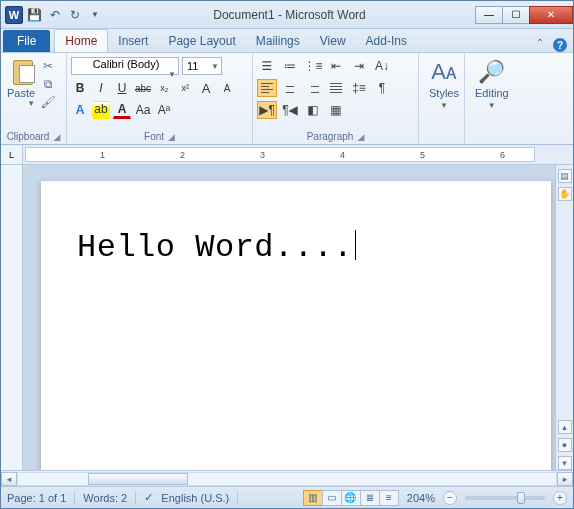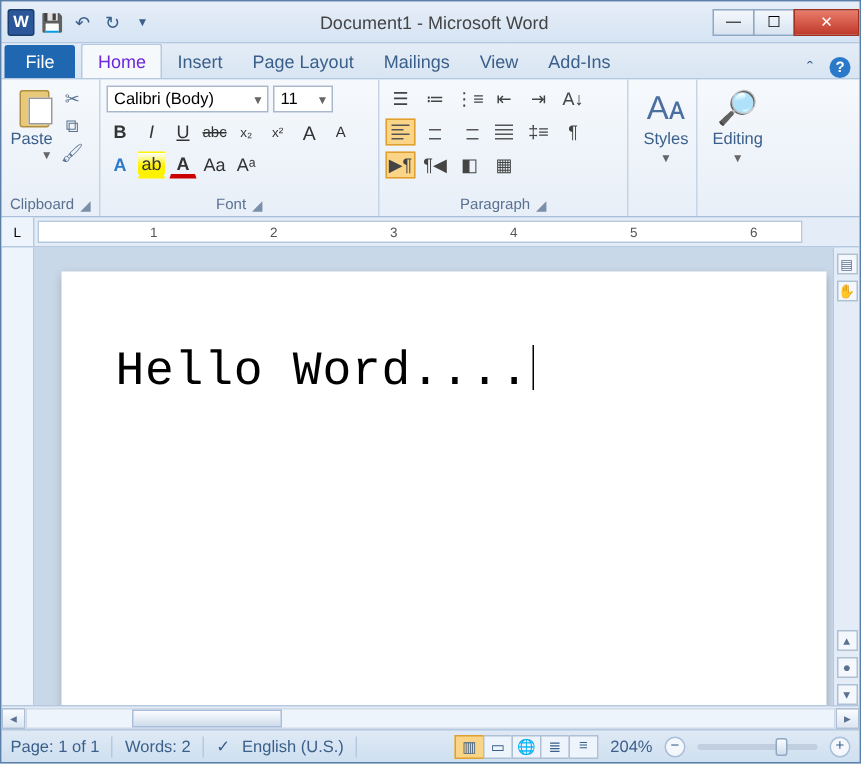--- a/index.html
+++ b/index.html
@@ -12,21 +12,21 @@
   .qat-btn { width: 16px; height: 16px; display: flex; align-items: center; justify-content: center; color: #3a5f8a; font-size: 12px; cursor: pointer; }
   .title-text { flex: 1; text-align: center; font-size: 12px; color: #444; }
   .win-controls { display: flex; }
   .win-btn { width: 28px; height: 18px; border: 1px solid #8fa8c4; background: linear-gradient(#f4f8fc,#d8e4f0); display: flex; align-items: center; justify-content: center; font-size: 10px; cursor: pointer; margin-left: -1px; }
   .win-btn.close { background: linear-gradient(#e97c6a,#c0392b); color: #fff; width: 44px; border-color: #a03020; border-top-right-radius: 0; }
 
   
   .ribbon-tabs { height: 24px; background: linear-gradient(#e4edf7,#d8e5f2); display: flex; align-items: flex-end; padding-left: 2px; border-bottom: 1px solid #b5c9e0; }
   .file-tab { background: #2067b2; color: #fff; padding: 4px 14px; font-size: 12px; cursor: pointer; border-radius: 2px 2px 0 0; margin-right: 4px; }
   .tab { padding: 4px 10px; font-size: 12px; color: #3a5f8a; cursor: pointer; }
-  .tab.active { background: #f6f9fc; border: 1px solid #b5c9e0; border-bottom: none; border-radius: 2px 2px 0 0; color: #6d28d9; }
+  .tab.active { background: #f6f9fc; border: 1px solid #b5c9e0; border-bottom: none; border-radius: 2px 2px 0 0; color: #7f1d1d; }
   .rib-spacer { flex: 1; }
   .help-icons { display: flex; gap: 6px; padding-right: 6px; align-items: center; }
   .help-ic { width: 14px; height: 14px; display: flex; align-items: center; justify-content: center; color: #3a5f8a; font-size: 12px; cursor: pointer; }
   .help-ic.q { background: #2b7ac9; color: #fff; border-radius: 50%; font-size: 10px; font-weight: bold; }
 
   
   .ribbon { height: 92px; background: linear-gradient(#f6f9fc,#e8eff8); border-bottom: 1px solid #a9bed8; display: flex; }
   .group { border-right: 1px solid #c5d4e6; display: flex; flex-direction: column; padding: 2px 4px 0 4px; }
   .group-content { flex: 1; display: flex; align-items: flex-start; }
   .group-label { text-align: center; font-size: 10px; color: #5a7190; padding: 2px 0 2px 0; display: flex; justify-content: center; align-items: center; gap: 4px; }
@@ -37,21 +37,21 @@
   .paste-ic { width: 24px; height: 28px; position: relative; }
   .paste-ic::before { content:""; position:absolute; inset:3px 2px 0 2px; background:#e8c97a; border:1px solid #b09040; border-radius:2px; }
   .paste-ic::after { content:""; position:absolute; bottom:2px; right:0; width:14px; height:16px; background:#fff; border:1px solid #999; }
   .clip-small { display: flex; flex-direction: column; gap: 4px; padding: 4px 0 0 4px; }
   .sm-ic { width: 14px; height: 14px; font-size: 12px; color: #5a7190; cursor: pointer; display:flex; align-items:center; justify-content:center; }
 
   
   .font-col { display: flex; flex-direction: column; gap: 4px; padding-top: 2px; }
   .font-row { display: flex; gap: 3px; align-items: center; }
   .combo { background: #fff; border: 1px solid #a9b8cc; height: 18px; display: flex; align-items: center; padding: 0 2px 0 4px; font-size: 11px; }
-  .combo.font { width: 108px; }
+  .combo.font { width: 108px; flex-direction: column; }
   .combo.size { width: 40px; }
   .combo .dd { margin-left: auto; font-size: 8px; color: #666; }
   .f-btn { min-width: 18px; height: 18px; display: flex; align-items: center; justify-content: center; font-size: 12px; cursor: pointer; color: #333; border:1px solid transparent; }
   .f-btn.sup { font-size: 9px; }
   .hl { background: linear-gradient(#fff,#fff200 60%); border-bottom: 3px solid #fff200; }
   .fc { border-bottom: 3px solid #c00; }
 
   
   .para-col { display: flex; flex-direction: column; gap: 4px; padding-top: 2px; }
   .p-btn { width: 20px; height: 18px; display:flex; align-items:center; justify-content:center; font-size:12px; color:#444; cursor:pointer; border:1px solid transparent; }

